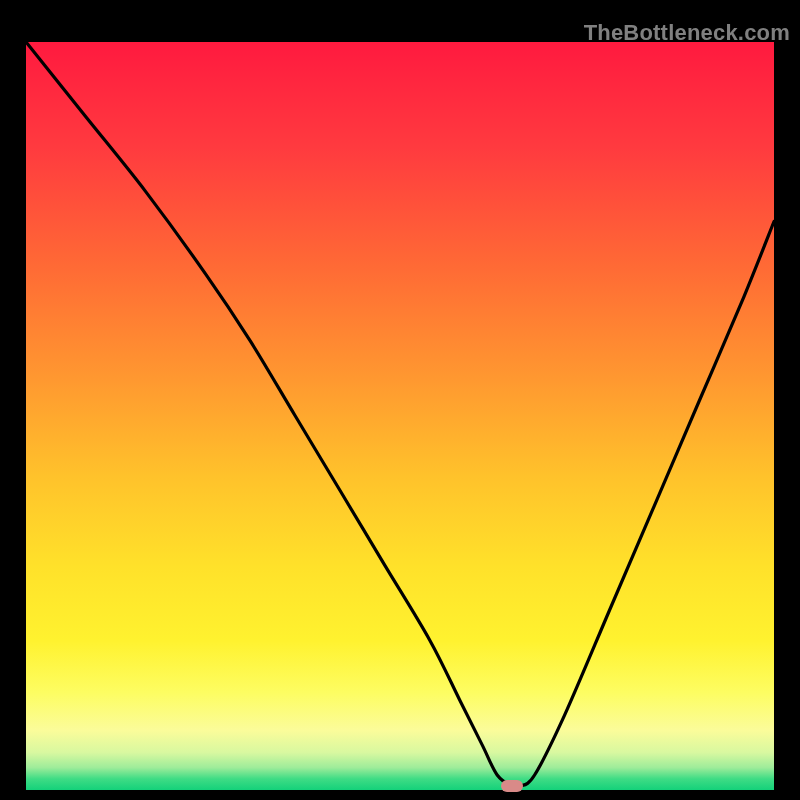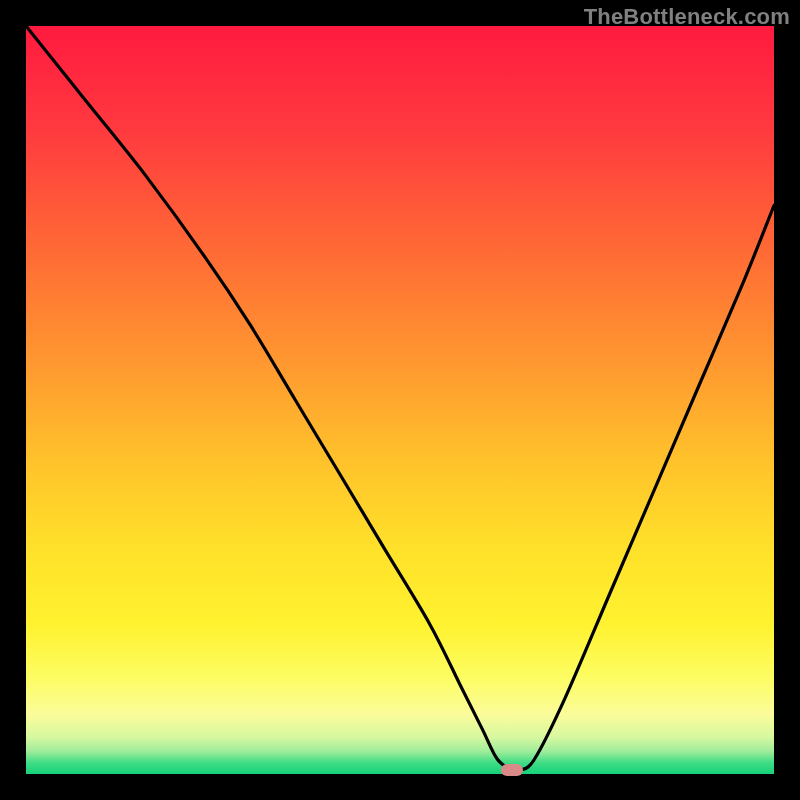--- a/index.html
+++ b/index.html
@@ -7,21 +7,21 @@
     padding: 0;
     width: 800px;
     height: 800px;
     background: #000;
     overflow: hidden;
     font-family: Arial, Helvetica, sans-serif;
   }
   .frame {
     position: absolute;
     left: 0;
-    top: 0;
+    top: 16px;
     width: 800px;
     height: 652px;
     background: #000;
   }
   .plot {
     position: absolute;
     left: 26px;
     top: 26px;
     width: 748px;
     height: 748px;

